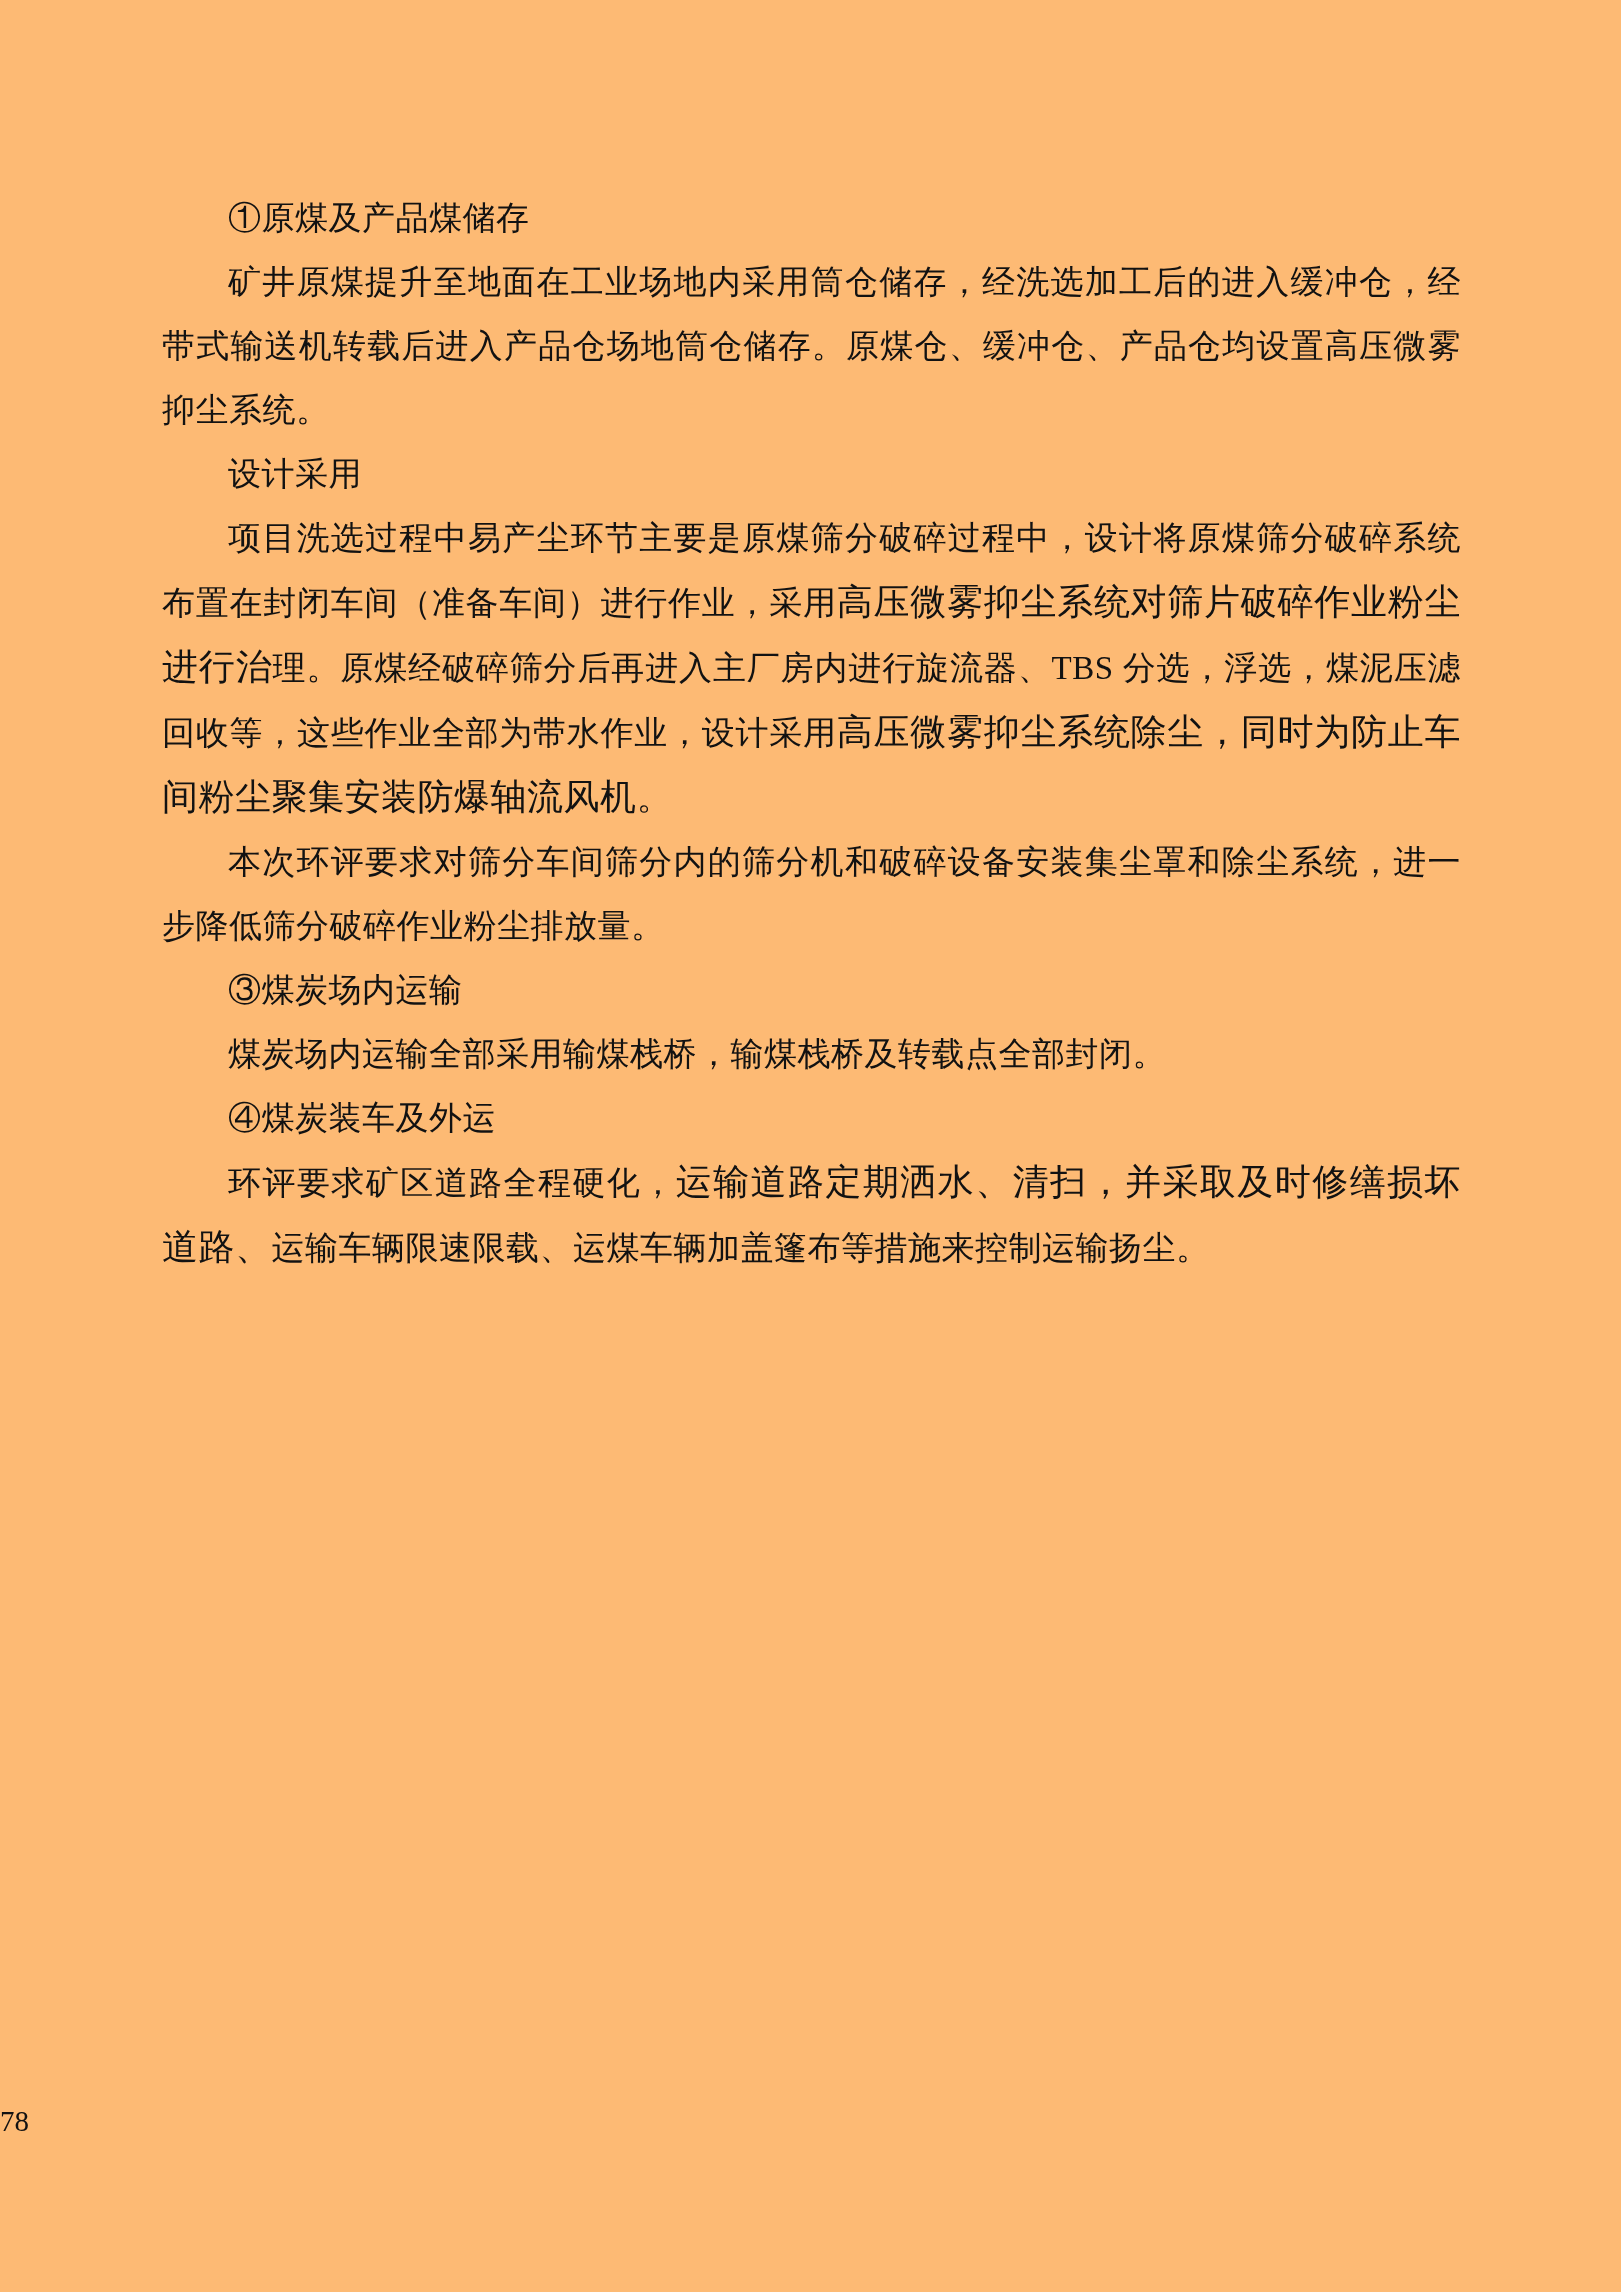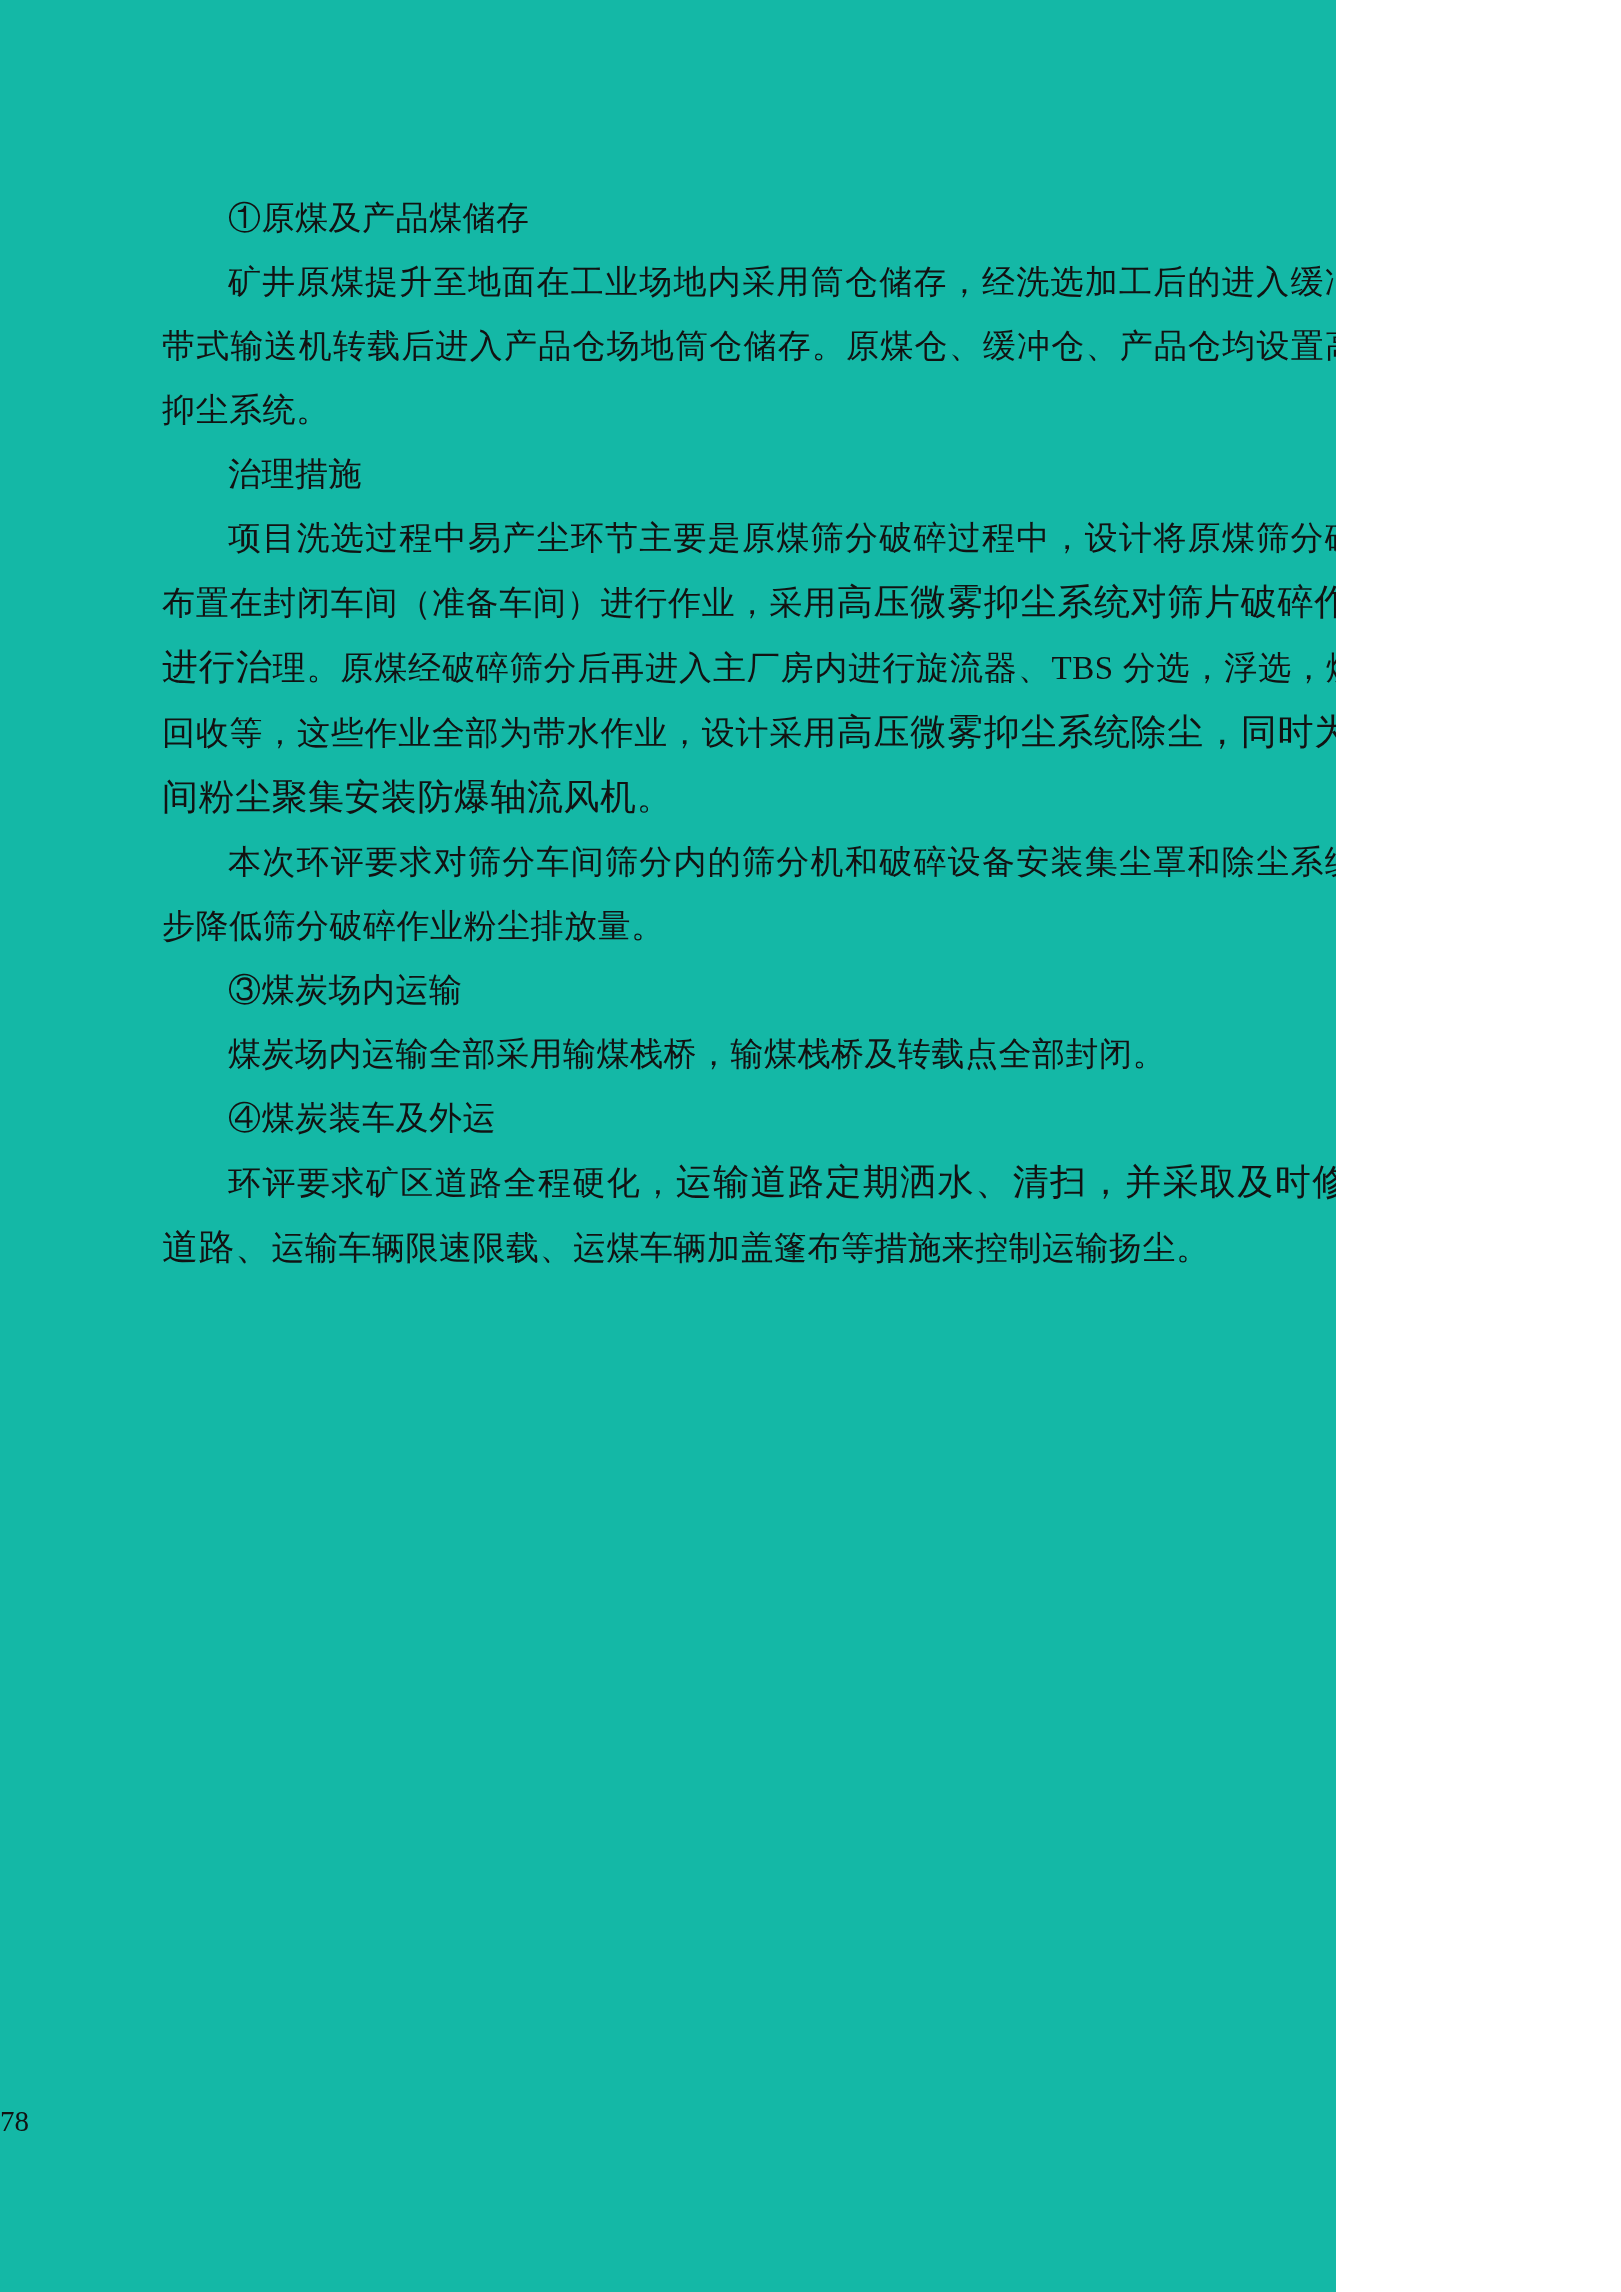--- a/index.html
+++ b/index.html
@@ -2,23 +2,23 @@
 <html><head>
 <meta charset="utf-8">
 <style>
   html, body {
     margin: 0;
     padding: 0;
     background: #ffffff;
   }
   .page {
     position: relative;
-    width: 1336px;
+    width: 1621px;
     height: 2293px;
-    background: #14b8a6;
+    background: #fdba74;
     overflow: hidden;
     font-family: "Liberation Serif", "DejaVu Serif", serif;
     color: #121212;
   }
   .doc-body {
     position: absolute;
     left: 162px;
     top: 186px;
     width: 1299px;
     font-size: 33px;
@@ -44,21 +44,21 @@
     color: #121212;
   }
 </style>
 </head>
 <body>
 
 <main class="page">
   <div class="doc-body">
       <p class="para"><span class="seg">①原煤及产品煤储存</span></p>
       <p class="para"><span class="seg">矿井原煤提升至地面在工业场地内采用筒仓储存，经洗选加工后的进入缓冲仓，经带式输送机转载后进入产品仓场地筒仓储存。原煤仓、缓冲仓、产品仓均设置高压微雾抑尘系统。</span></p>
-      <p class="para"><span class="seg">治理措施</span></p>
+      <p class="para"><span class="seg">设计采用</span></p>
       <p class="para"><span class="seg">项目洗选过程中易产尘环节主要是原煤筛分破碎过程中，设计将原煤筛分破碎系统布置在封闭车间（准备车间）进行作业，采用</span><span class="seg sm">高压微雾抑尘系统对筛片破碎作业粉尘进行治</span><span class="seg">理。原煤经破碎筛分后再进入主厂房内进行旋流器、TBS 分选，浮选，煤泥压滤回收等，这些作业全部为带水作业，设计采用</span><span class="seg sm">高压微雾抑尘系统除尘，同时为防止车间粉尘聚集安装防爆轴流风机。</span></p>
       <p class="para"><span class="seg">本次环评要求对筛分车间筛分内的筛分机和破碎设备安装集尘罩和除尘系统，进一步降低筛分破碎作业粉尘排放量。</span></p>
       <p class="para"><span class="seg">③煤炭场内运输</span></p>
       <p class="para"><span class="seg">煤炭场内运输全部采用输煤栈桥，输煤栈桥及转载点全部封闭。</span></p>
       <p class="para"><span class="seg">④煤炭装车及外运</span></p>
       <p class="para"><span class="seg">环评要求矿区道路全程硬化，</span><span class="seg sm">运输道路定期洒水、清扫，并采取及时修缮损坏道路、</span><span class="seg">运输车辆限速限载、运煤车辆加盖篷布等措施来控制运输扬尘。</span></p>
     </div>
   <div class="page-footer">
     <span>78</span>
   </div>

